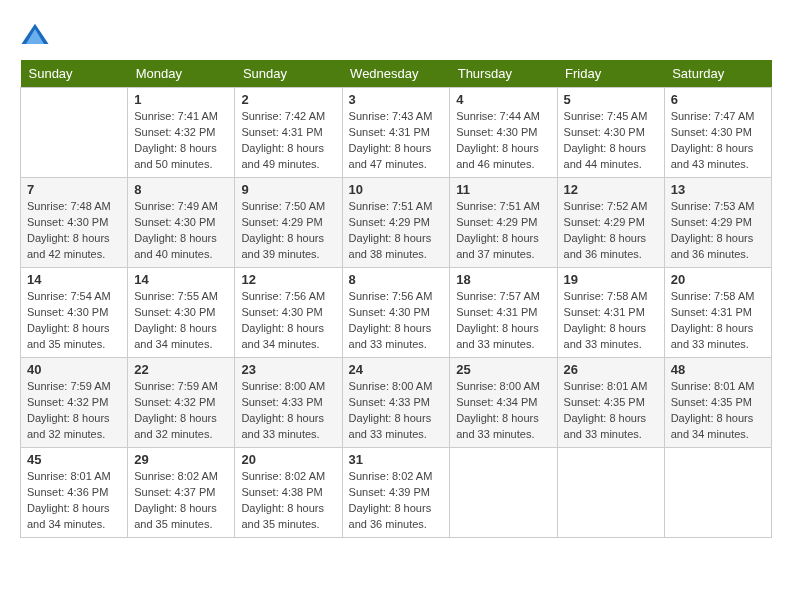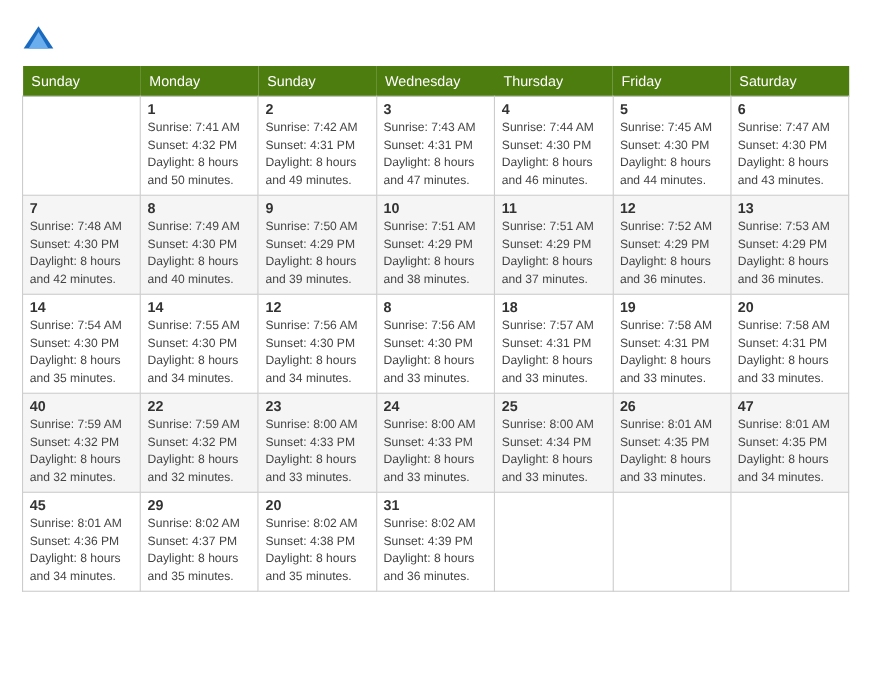--- a/index.html
+++ b/index.html
@@ -234,21 +234,21 @@
       </td>
         <td>
         <span class="day-num">25</span>
         <span class="day-info">Sunrise: 8:00 AM<br>Sunset: 4:34 PM<br>Daylight: 8 hours and 33 minutes.</span>
       </td>
         <td>
         <span class="day-num">26</span>
         <span class="day-info">Sunrise: 8:01 AM<br>Sunset: 4:35 PM<br>Daylight: 8 hours and 33 minutes.</span>
       </td>
         <td>
-        <span class="day-num">47</span>
+        <span class="day-num">48</span>
         <span class="day-info">Sunrise: 8:01 AM<br>Sunset: 4:35 PM<br>Daylight: 8 hours and 34 minutes.</span>
       </td>
       </tr>
       <tr>
         <td>
         <span class="day-num">45</span>
         <span class="day-info">Sunrise: 8:01 AM<br>Sunset: 4:36 PM<br>Daylight: 8 hours and 34 minutes.</span>
       </td>
         <td>
         <span class="day-num">29</span>

